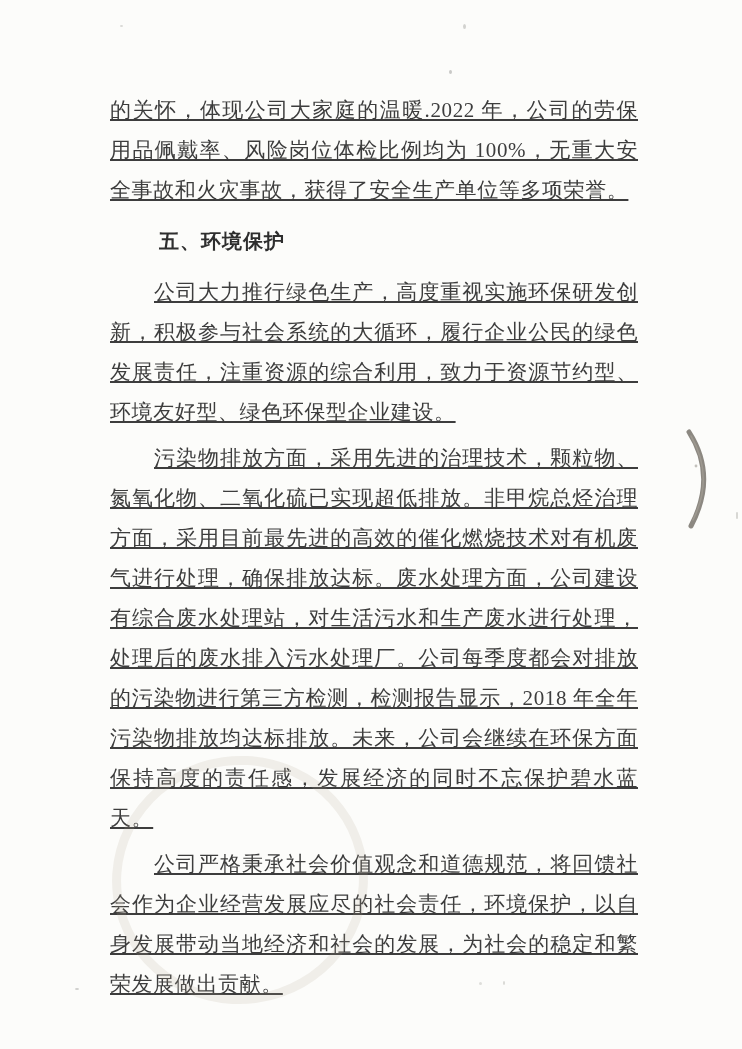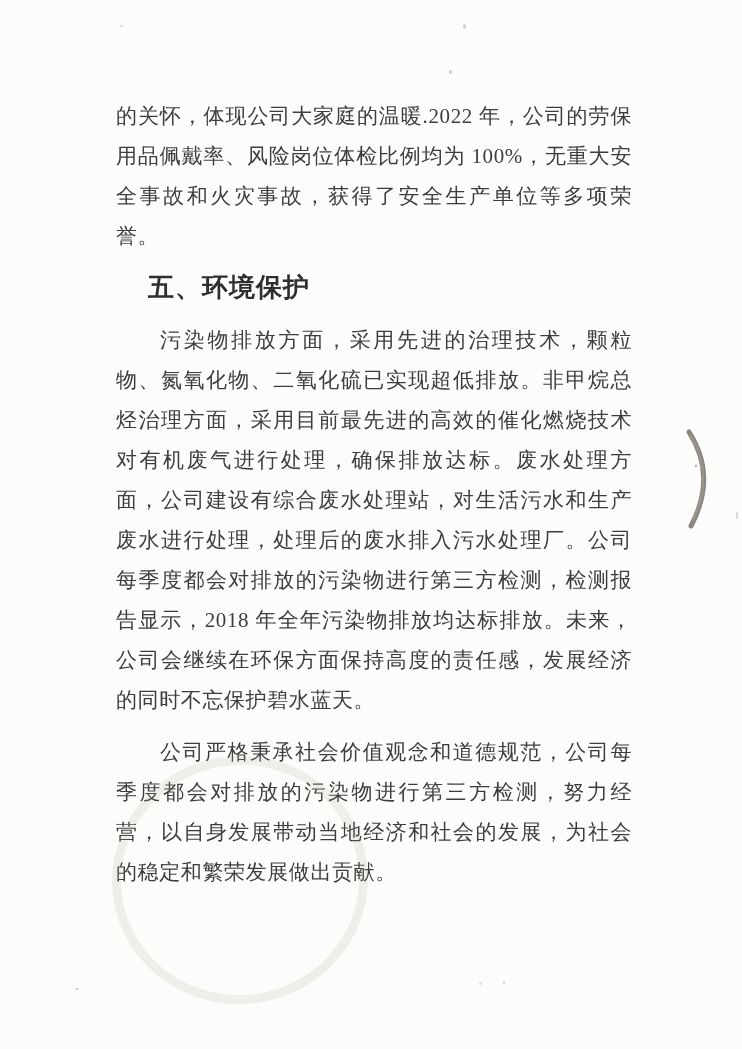--- a/index.html
+++ b/index.html
@@ -20,29 +20,30 @@
     left: 104px;
     top: 84px;
     width: 540px;
     color: #3d3d3d;
     font-size: 21px;
     line-height: 40px;
     letter-spacing: 0.6px;
     text-align: justify;
   }
   .content p {
-    margin: 12px;
+    margin: 6px;
     text-indent: 44px;
+    text-decoration: underline;
   }
   .content p.continuation {
     text-indent: 0;
   }
   .content h2 {
-    margin: 0;
-    font-size: 26px;
+    margin: 11px;
+    font-size: 20px;
     font-weight: bold;
     color: #2e2e2e;
     line-height: 40px;
     text-indent: 44px;
     letter-spacing: 1px;
   }
   
   .crescent {
     position: absolute;
     left: 682px;
@@ -76,22 +77,23 @@
   .s7 { left: 503px; top: 981px; width: 2px; height: 4px; background: #d8d8d4; }
 </style>
 </head>
 <body>
 
 <div class="page">
 
   <div class="content">
     <p class="continuation">的关怀，体现公司大家庭的温暖.2022 年，公司的劳保用品佩戴率、风险岗位体检比例均为 100%，无重大安全事故和火灾事故，获得了安全生产单位等多项荣誉。</p>
     <h2>五、环境保护</h2>
+    <p>公司大力推行绿色生产，高度重视实施环保研发创新，积极参与社会系统的大循环，履行企业公民的绿色发展责任，注重资源的综合利用，致力于资源节约型、环境友好型、绿色环保型企业建设。</p>
     <p>污染物排放方面，采用先进的治理技术，颗粒物、氮氧化物、二氧化硫已实现超低排放。非甲烷总烃治理方面，采用目前最先进的高效的催化燃烧技术对有机废气进行处理，确保排放达标。废水处理方面，公司建设有综合废水处理站，对生活污水和生产废水进行处理，处理后的废水排入污水处理厂。公司每季度都会对排放的污染物进行第三方检测，检测报告显示，2018 年全年污染物排放均达标排放。未来，公司会继续在环保方面保持高度的责任感，发展经济的同时不忘保护碧水蓝天。</p>
-    <p>公司严格秉承社会价值观念和道德规范，公司每季度都会对排放的污染物进行第三方检测，努力经营，以自身发展带动当地经济和社会的发展，为社会的稳定和繁荣发展做出贡献。</p>
+    <p>公司严格秉承社会价值观念和道德规范，将回馈社会作为企业经营发展应尽的社会责任，环境保护，以自身发展带动当地经济和社会的发展，为社会的稳定和繁荣发展做出贡献。</p>
   </div>
 
   <svg class="crescent" viewBox="0 0 34 102" xmlns="http://www.w3.org/2000/svg">
     <path d="M7,4 C25,32 27,64 9,98" fill="none" stroke="#6b675f" stroke-width="5" stroke-linecap="round" opacity="0.78"></path>
     <path d="M9,8 C24,34 26,62 11,92" fill="none" stroke="#a8a49a" stroke-width="1.6" stroke-linecap="round" opacity="0.6"></path>
     <circle cx="14" cy="38" r="1.4" fill="#8a867d" opacity="0.5"></circle>
   </svg>
 
   <div class="stamp"></div>
 

